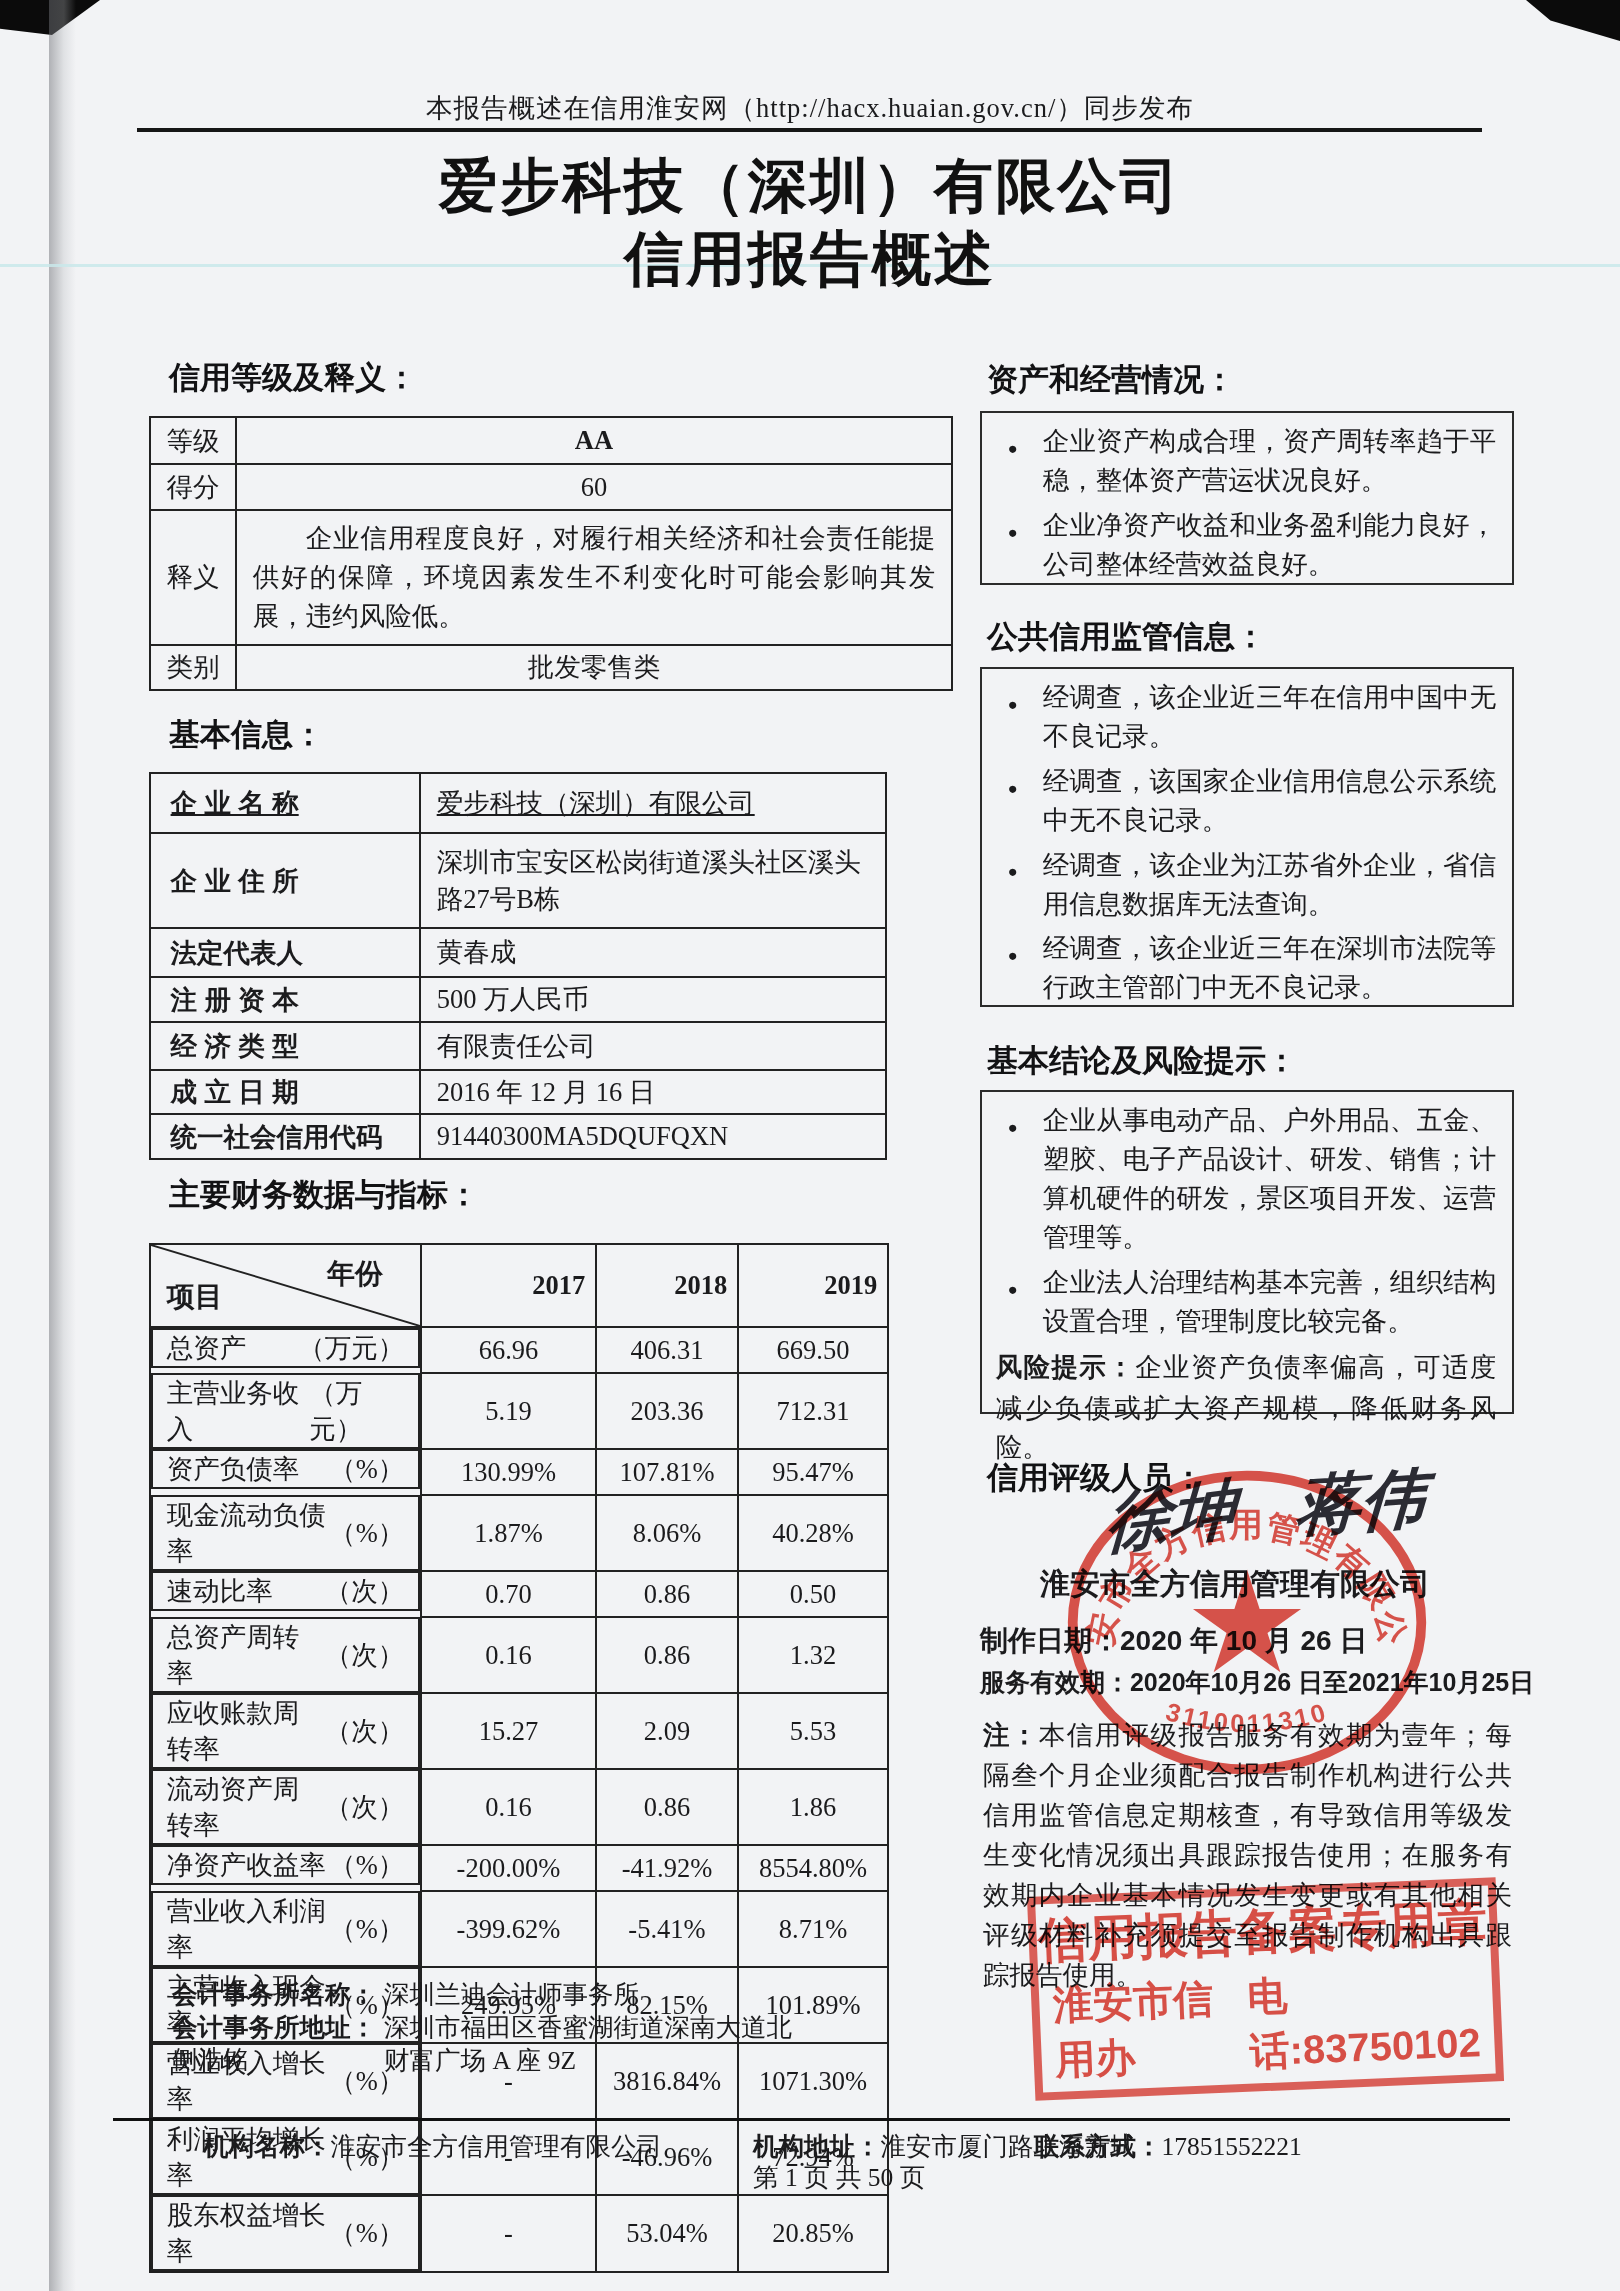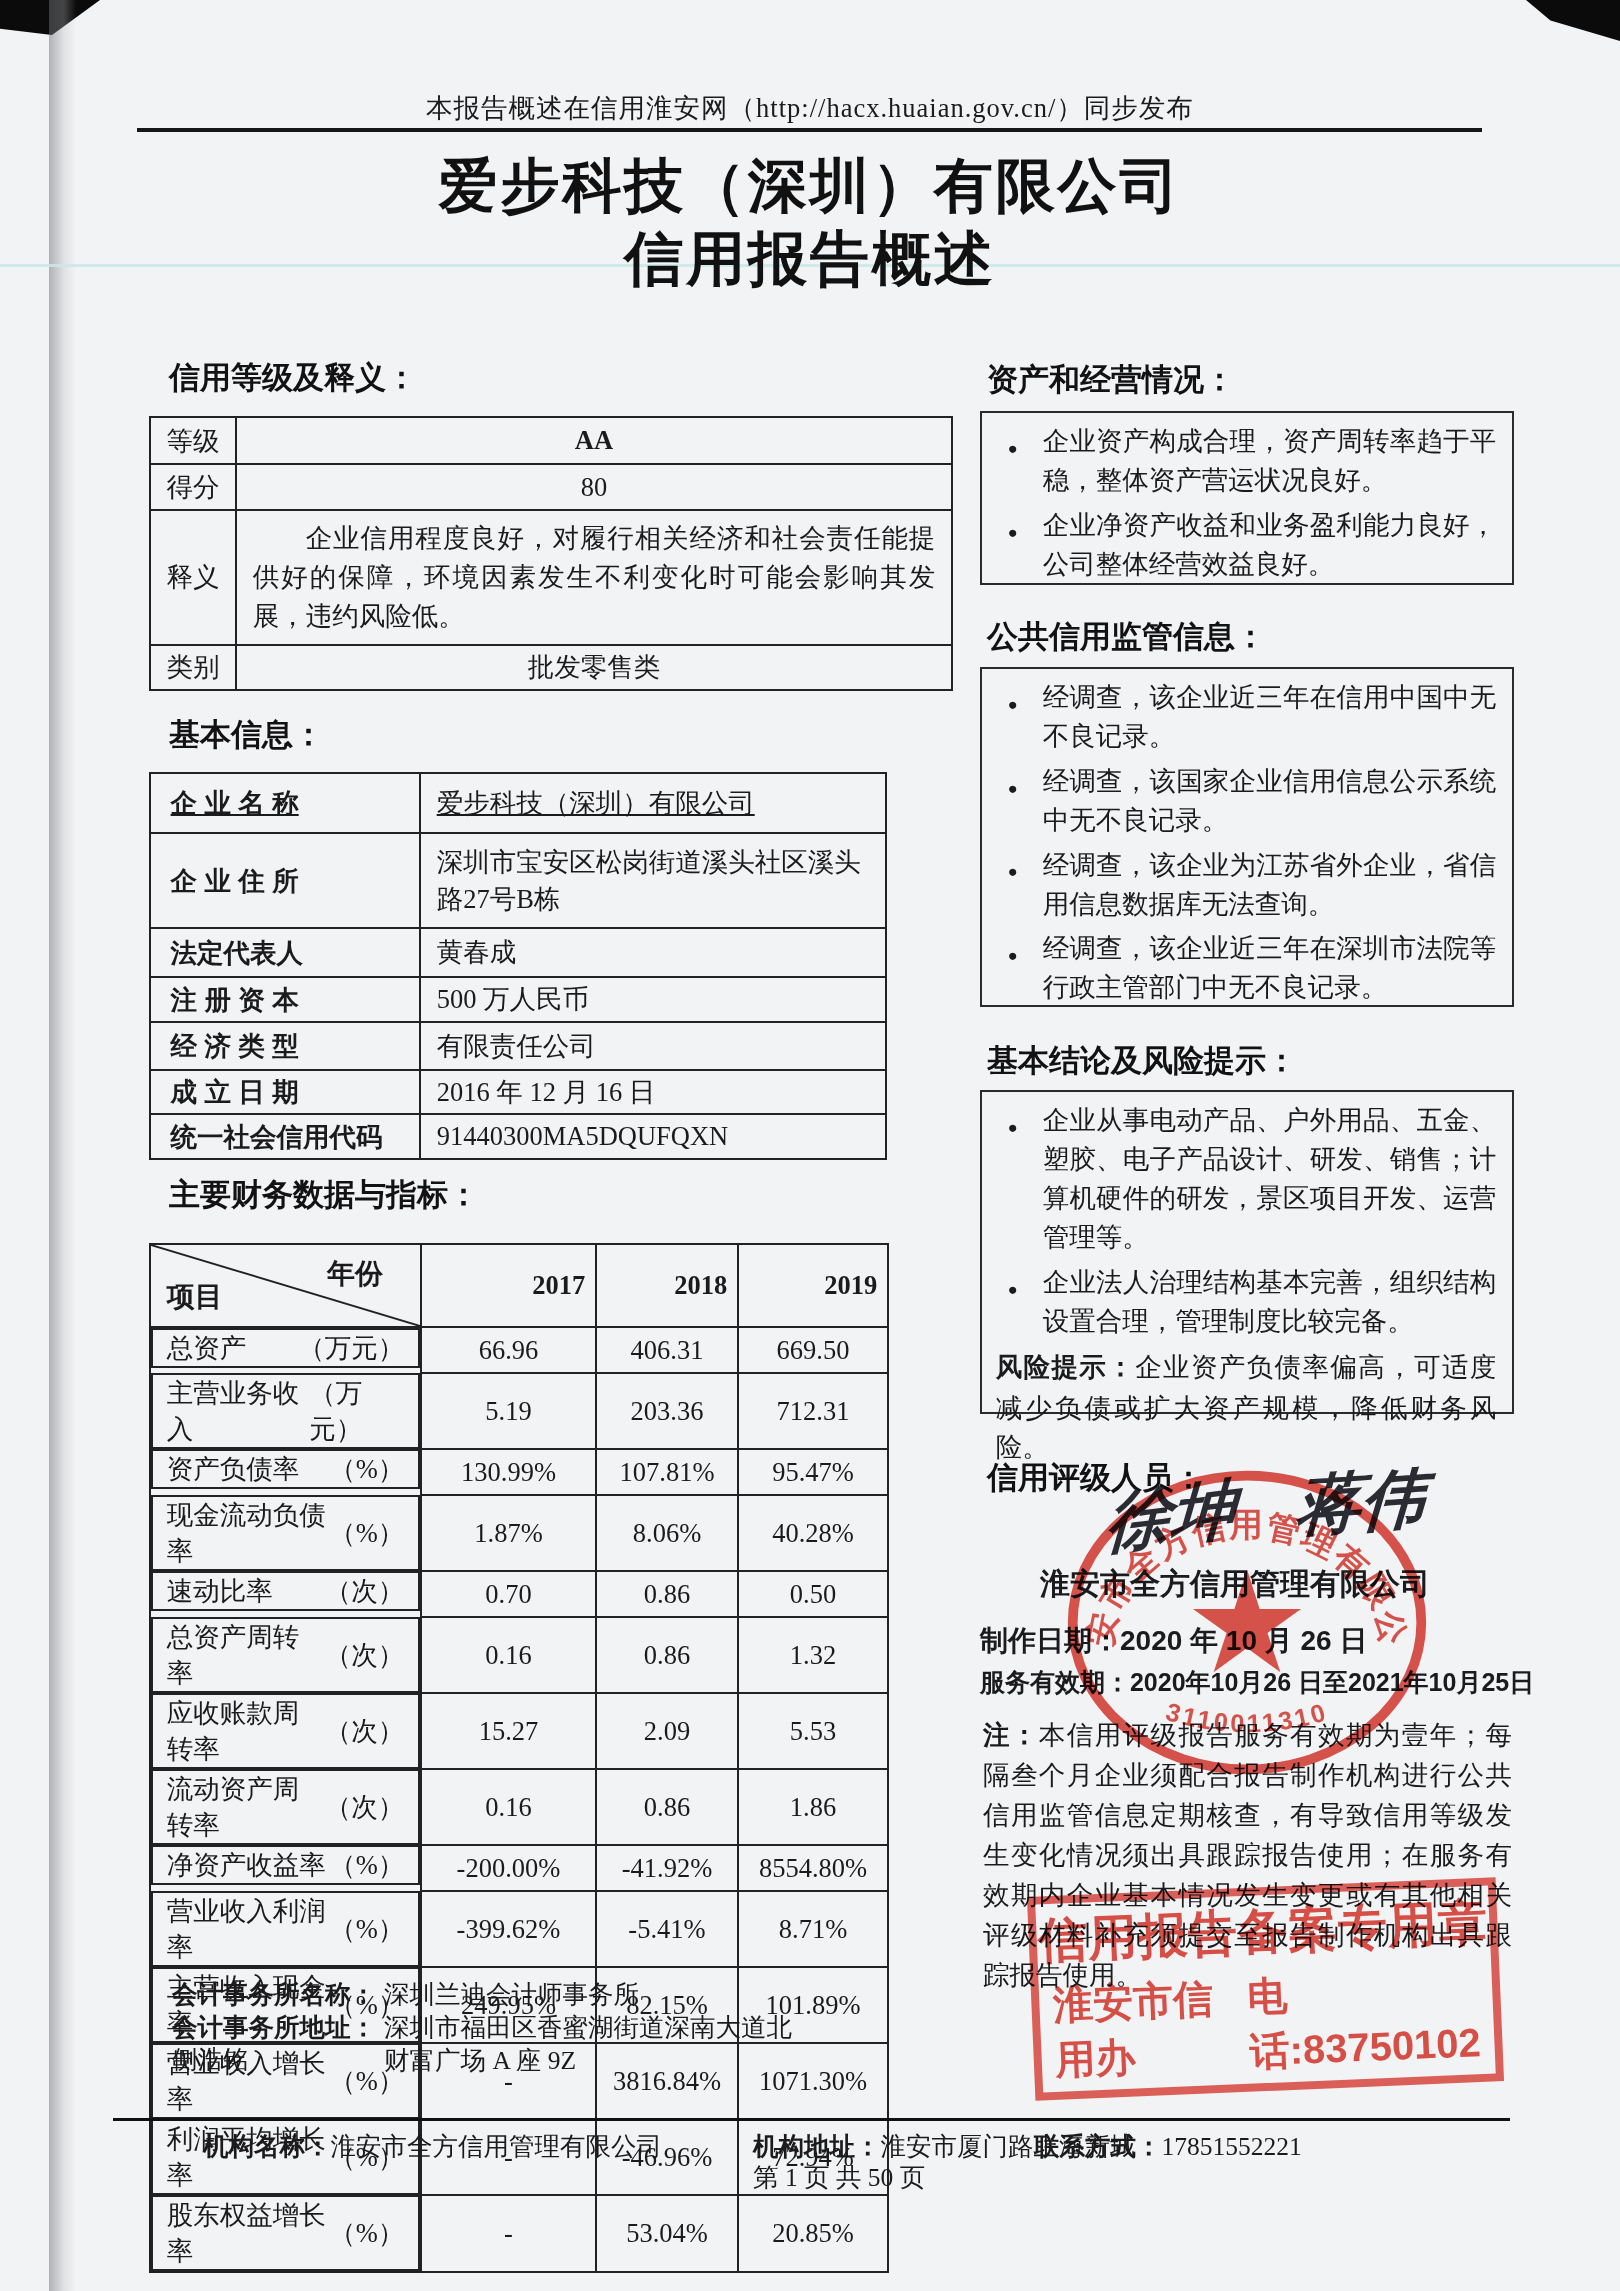--- a/index.html
+++ b/index.html
@@ -103,21 +103,21 @@
 
   <div class="h-sec" style="left:169px; top:357px;">信用等级及释义：</div>
   <table class="doc t1">
     <tbody>
         <tr style="height:47px;">
       <td class="lbl">等级</td>
       <td class="val bold">AA</td>
     </tr>
     <tr style="height:46px;">
       <td class="lbl">得分</td>
-      <td class="val">80</td>
+      <td class="val">60</td>
     </tr>
     <tr style="height:124px;">
       <td class="lbl">释义</td>
       <td class="just">企业信用程度良好，对履行相关经济和社会责任能提供好的保障，环境因素发生不利变化时可能会影响其发展，违约风险低。</td>
     </tr>
     <tr style="height:45px;">
       <td class="lbl">类别</td>
       <td class="val">批发零售类</td>
     </tr>
   </tbody>

